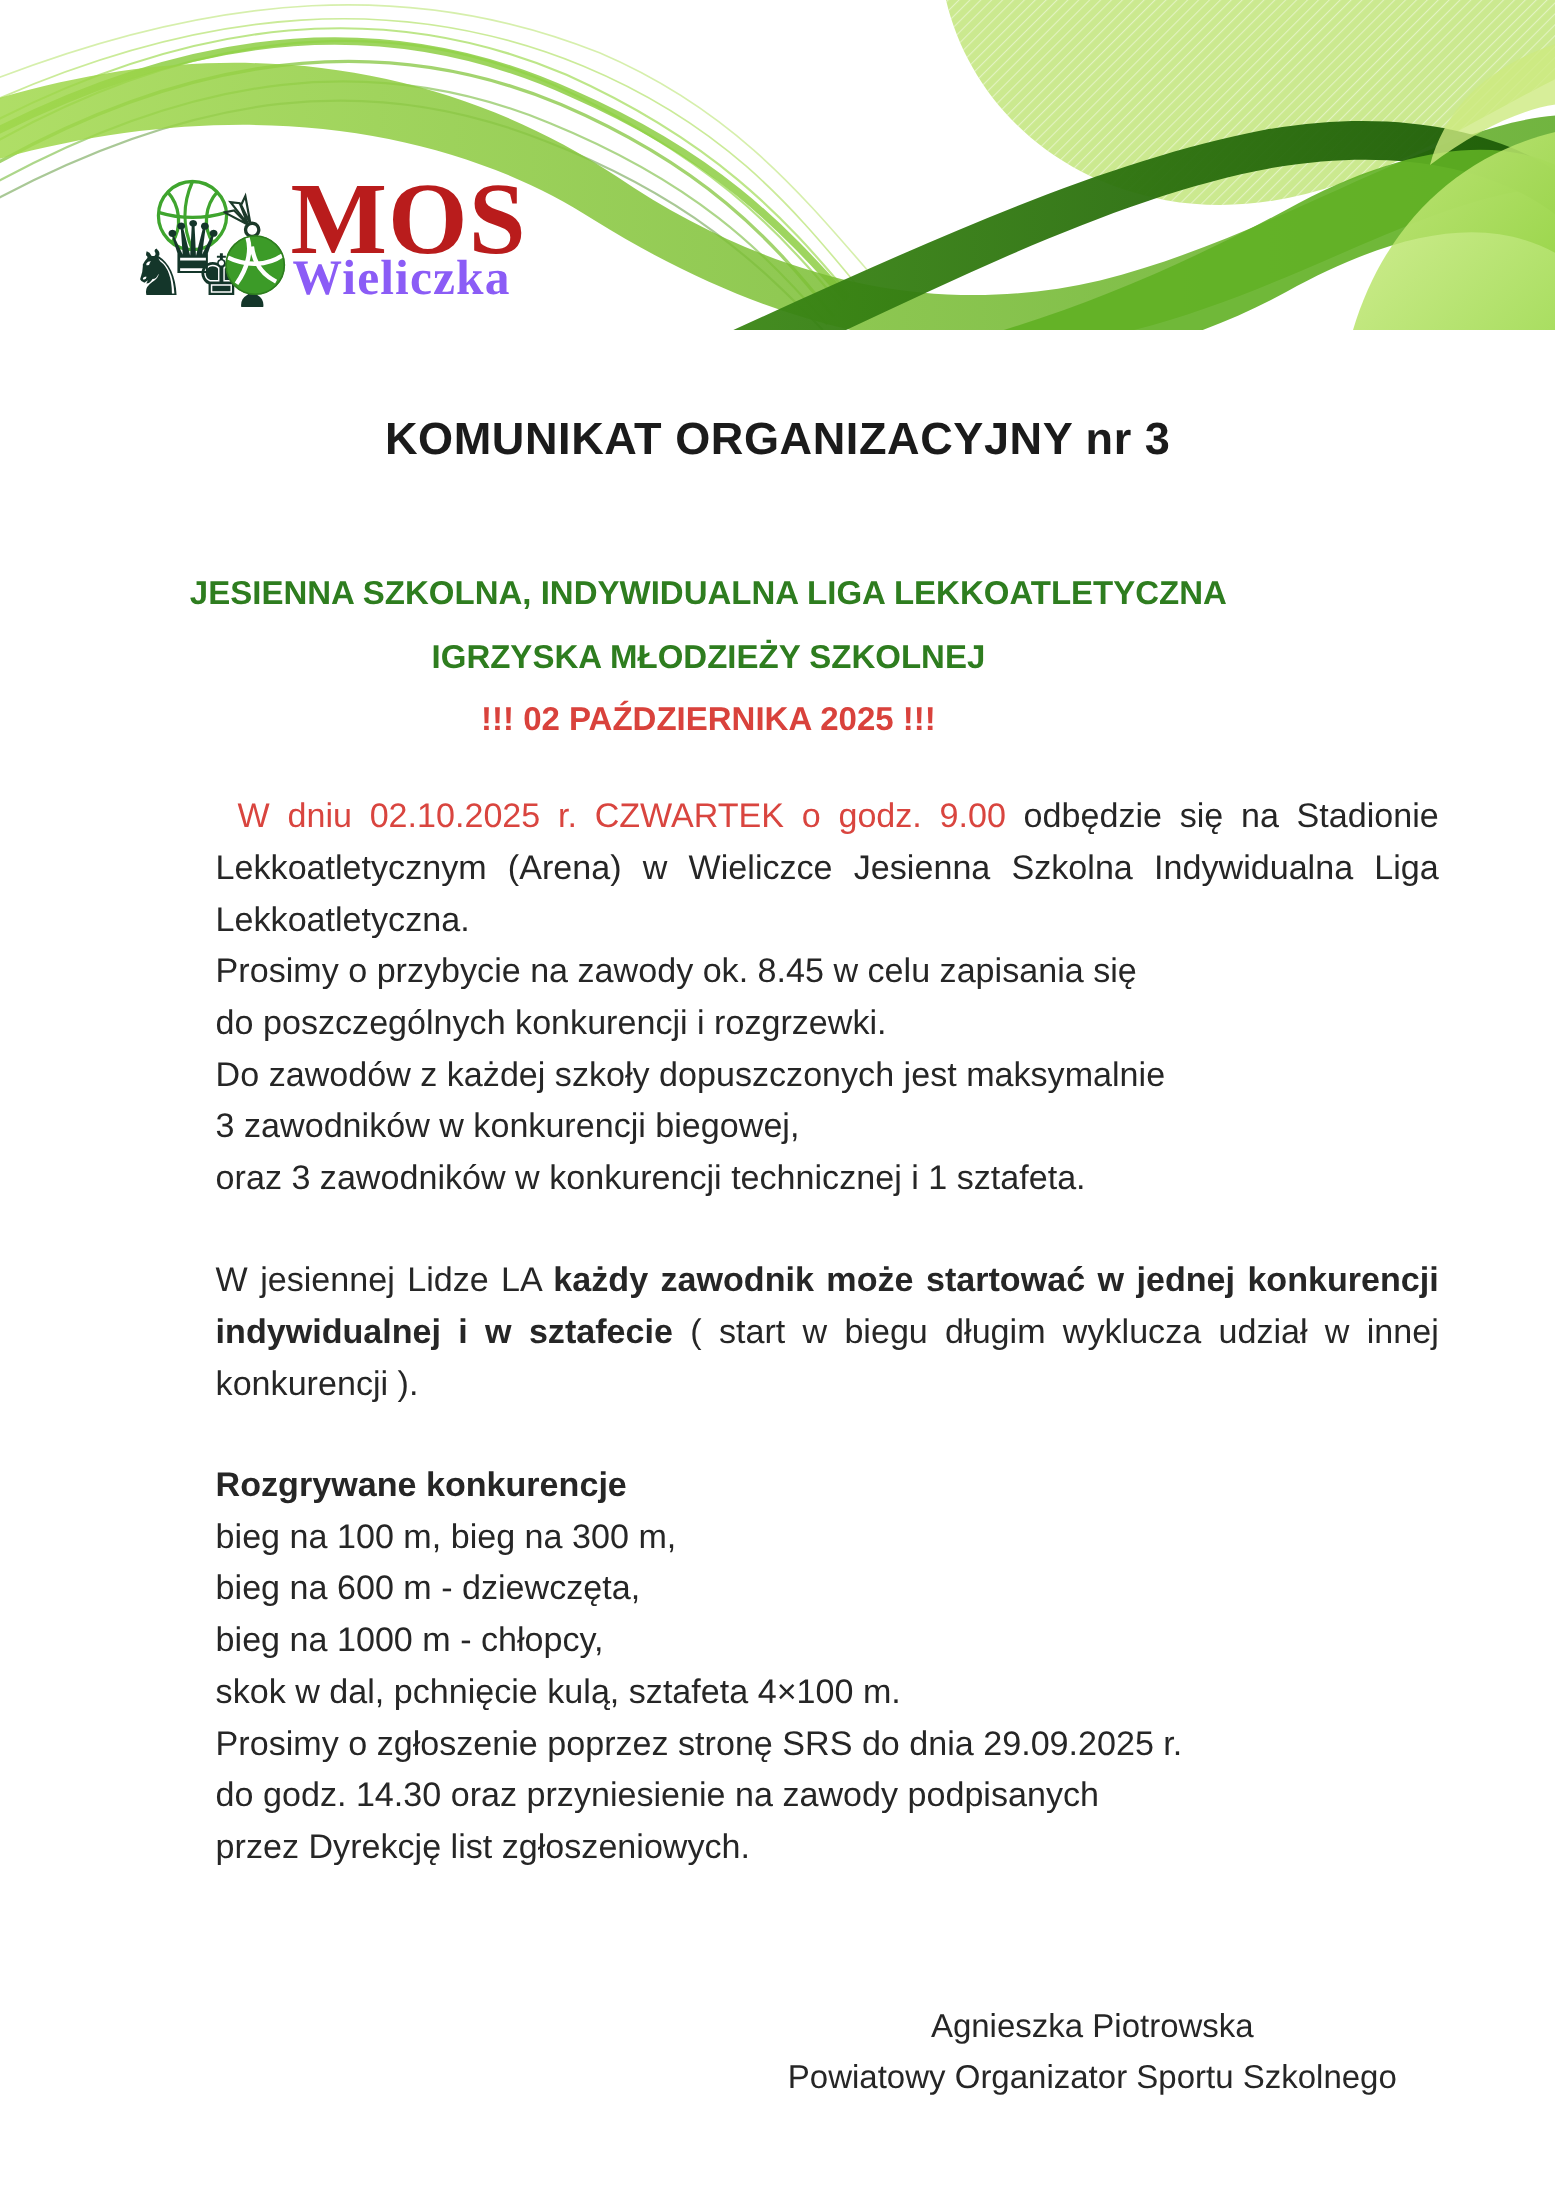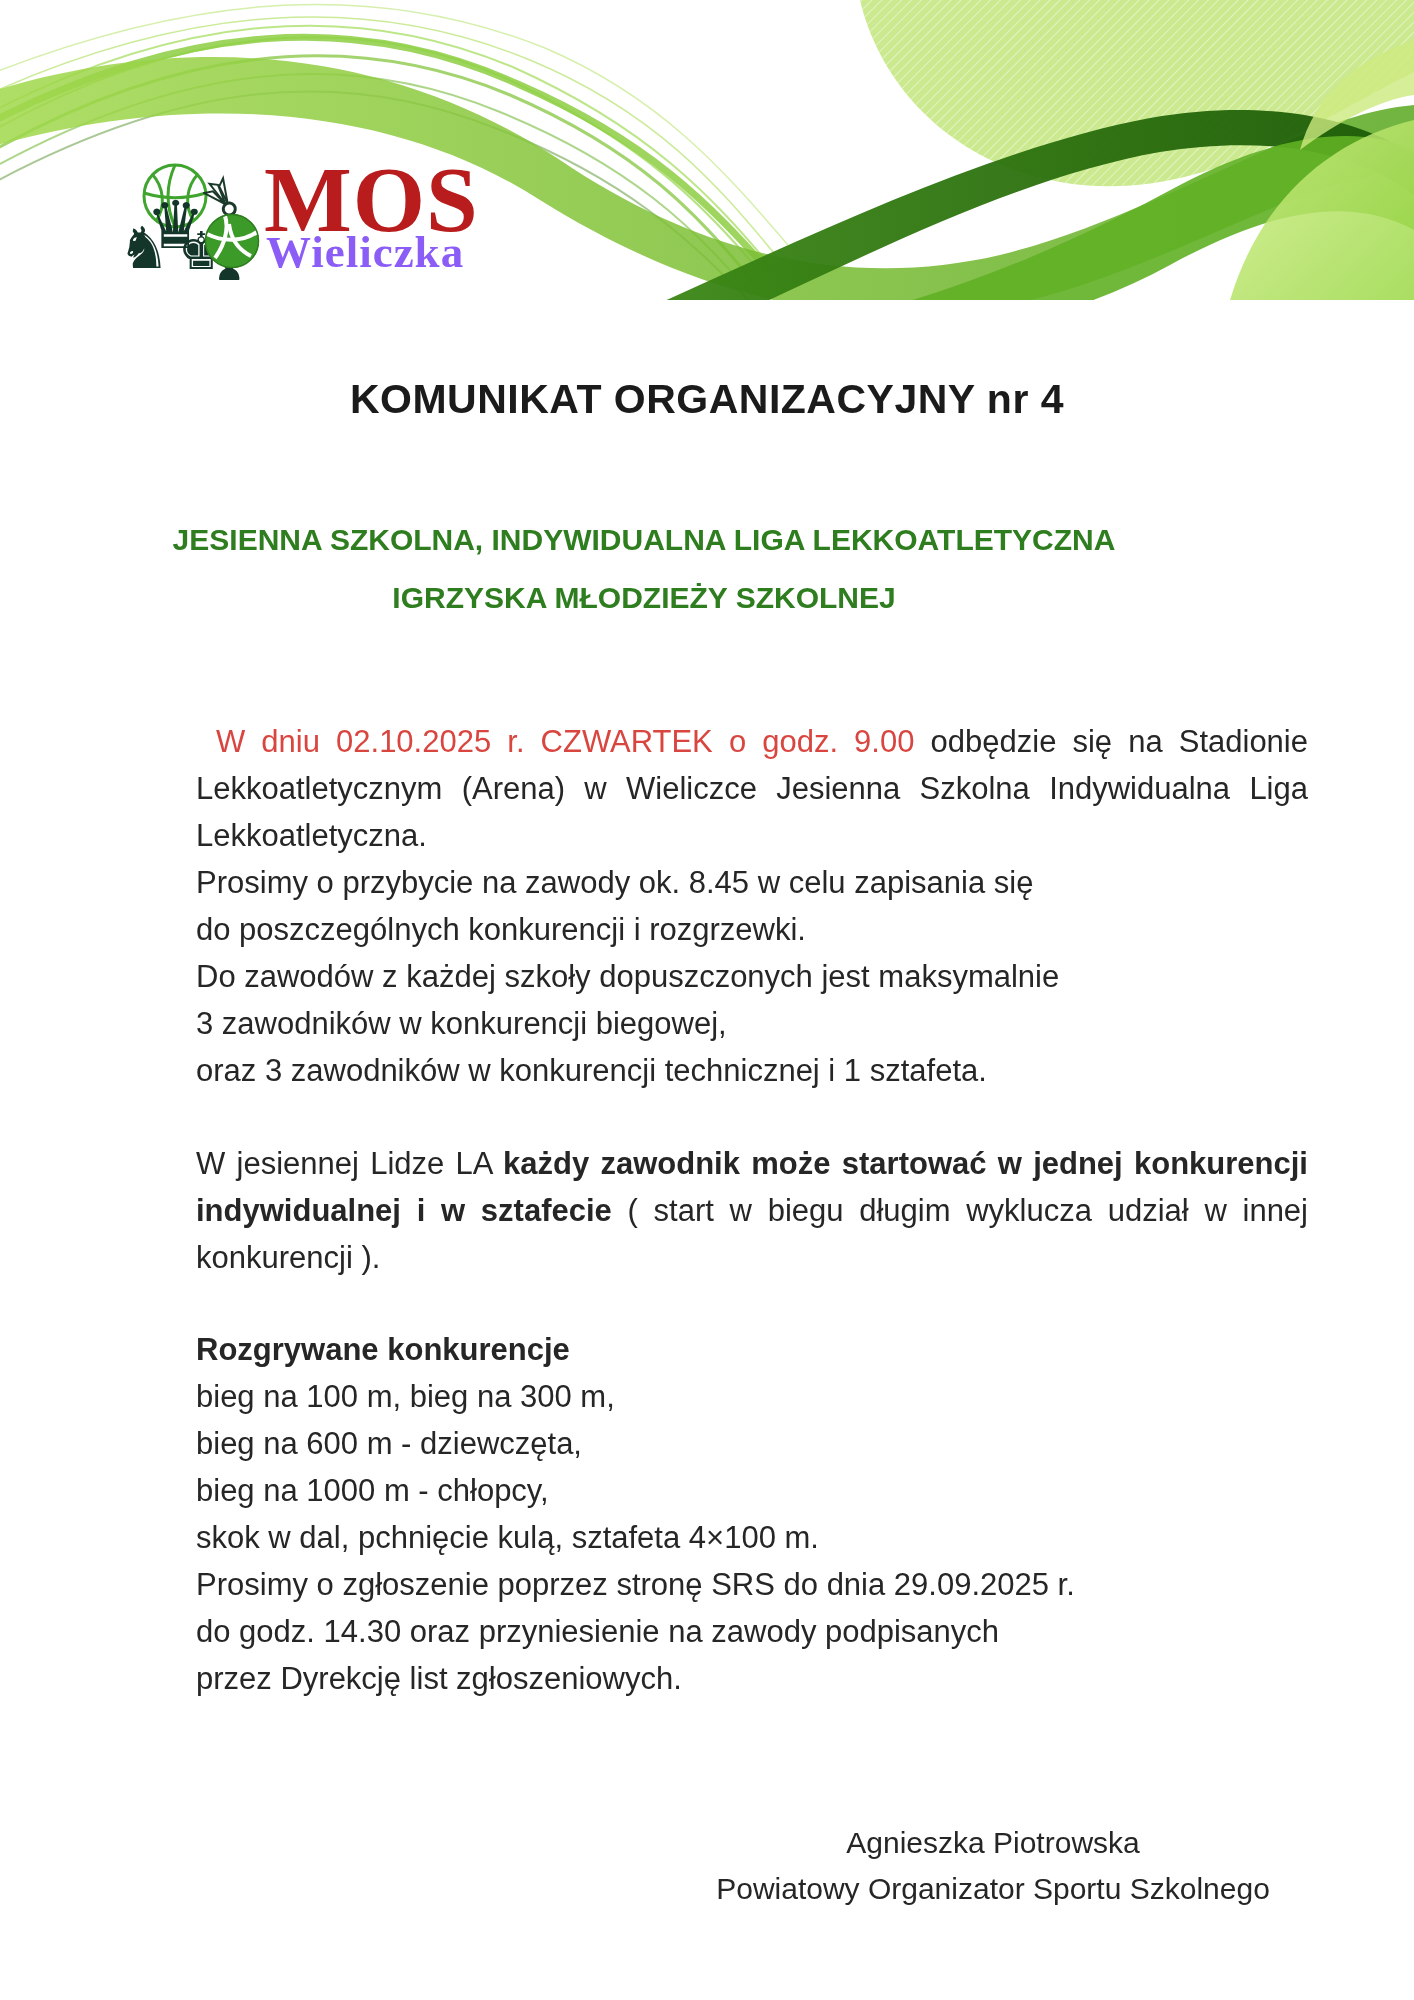--- a/index.html
+++ b/index.html
@@ -144,25 +144,26 @@
         <path d="M4,22 C20,30 40,30 54,20" stroke="#ffffff" stroke-width="4" fill="none"></path>
         <path d="M12,46 C22,32 26,16 22,4" stroke="#ffffff" stroke-width="4" fill="none"></path>
         <path d="M48,44 C36,38 28,28 26,12" stroke="#ffffff" stroke-width="4" fill="none"></path>
         <circle cx="29" cy="29" r="26.5" fill="none" stroke="#2e7d1f" stroke-width="1.5"></circle>
       </svg>
     </span>
     <span class="logo-acronym">MOS</span>
     <span class="logo-city">Wieliczka</span>
   </div>
 
-  <div class="page-title">KOMUNIKAT ORGANIZACYJNY nr 4</div>
+  <div class="page-title">KOMUNIKAT ORGANIZACYJNY nr 3</div>
 
   <div class="subtitles">
     <div class="green">JESIENNA SZKOLNA, INDYWIDUALNA LIGA LEKKOATLETYCZNA</div>
     <div class="green">IGRZYSKA MŁODZIEŻY SZKOLNEJ</div>
+    <div class="red">!!! 02 PAŹDZIERNIKA 2025 !!!</div>
   </div>
 
   <div class="content">
 
     <p class="justify indent"><span class="highlight-red">W dniu 02.10.2025 r. CZWARTEK o godz. 9.00</span><span class="pre"> odbędzie się na Stadionie Lekkoatletycznym (Arena) w Wieliczce Jesienna Szkolna Indywidualna Liga Lekkoatletyczna.
 Prosimy o przybycie na zawody ok. 8.45 w celu zapisania się
 do poszczególnych konkurencji i rozgrzewki.
 Do zawodów z każdej szkoły dopuszczonych jest maksymalnie
 3 zawodników w konkurencji biegowej,
 oraz 3 zawodników w konkurencji technicznej i 1 sztafeta.</span></p>

